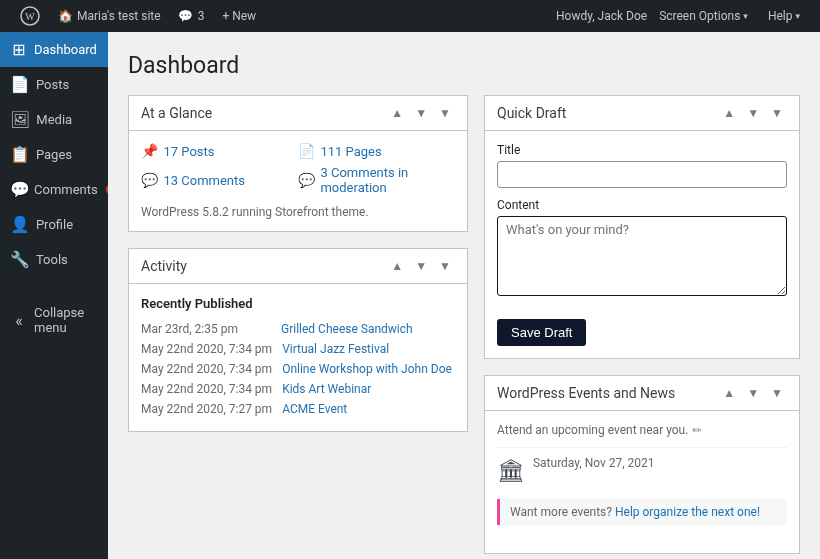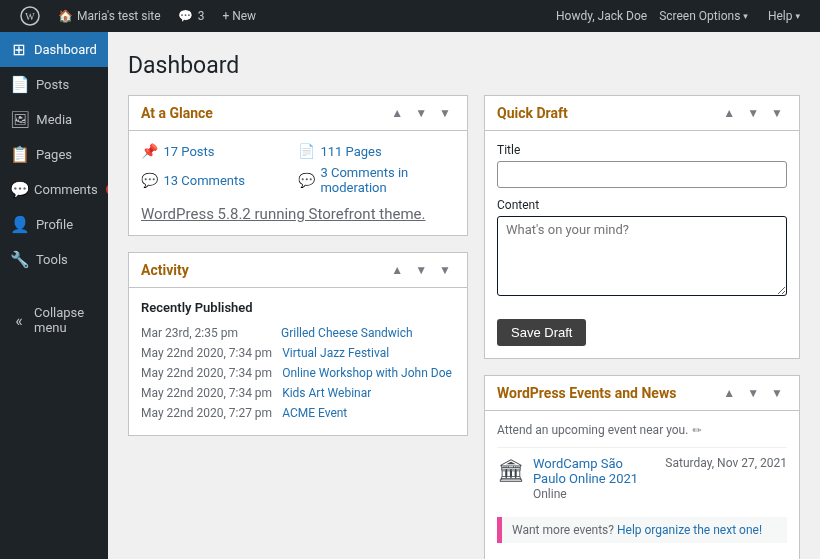--- a/index.html
+++ b/index.html
@@ -74,52 +74,52 @@
       background: #fff;
       border: 1px solid #c3c4c7;
       border-top: 1px solid #c3c4c7;
     }
     .widget-header {
       display: flex; align-items: center; justify-content: space-between;
       padding: 8px 12px;
       background: #fff;
       border-bottom: 1px solid #c3c4c7;
     }
-    .widget-title { font-size: 14px; font-weight: 700; color: #a16207; }
+    .widget-title { font-size: 14px; font-weight: 400; color: #404040; }
     .widget-controls { display: flex; gap: 4px; }
     .widget-ctrl { background: none; border: none; cursor: pointer; color: #787c82; font-size: 12px; padding: 2px 4px; }
     .widget-body { padding: 12px; }
 
     
     .glance-grid { display: grid; grid-template-columns: 1fr 1fr; gap: 6px 0; margin-bottom: 10px; }
     .glance-item { display: flex; align-items: center; gap: 5px; }
     .glance-icon { font-size: 14px; color: #646970; }
     .glance-link { color: #2271b1; text-decoration: none; font-size: 13px; }
-    .glance-info { font-size: 15px; color: #646970; margin-top: 6px; text-decoration: underline; }
+    .glance-info { font-size: 12px; color: #646970; margin-top: 6px; }
 
     
     .activity-subtitle { font-size: 13px; font-weight: 600; color: #1d2327; margin-bottom: 8px; }
     .activity-row { display: flex; gap: 10px; padding: 3px 0; font-size: 12px; }
     .activity-date { color: #646970; min-width: 130px; }
     .activity-link { color: #2271b1; text-decoration: none; }
 
     
     .form-label { font-size: 12px; color: #1d2327; margin-bottom: 4px; display: block; }
     .form-input {
       width: 100%; border: 1px solid #8c8f94; border-radius: 3px;
       padding: 5px 8px; font-size: 13px; color: #3c434a; outline: none;
       font-family: inherit;
     }
     .form-textarea {
       width: 100%; border: 1px solid #0f172a; border-radius: 3px;
       padding: 5px 8px; font-size: 13px; color: #3c434a; outline: none;
       resize: vertical; min-height: 80px; font-family: inherit;
     }
     .save-draft-btn {
-      background: #404040; color: #fff; border: none; border-radius: 3px;
+      background: #0f172a; color: #fff; border: none; border-radius: 3px;
       padding: 6px 14px; font-size: 13px; cursor: pointer; margin-top: 10px;
     }
     .field-group { margin-bottom: 10px; }
 
     
     .events-intro { font-size: 12px; color: #646970; margin-bottom: 10px; display: flex; align-items: center; gap: 0; }
     .event-item {
       display: flex; align-items: flex-start; gap: 8px;
       padding: 8px 0;
       border-top: 1px solid #f0f0f1;
@@ -127,21 +127,21 @@
     .event-icon { font-size: 22px; margin-top: 2px; }
     .event-details { flex: 1; }
     .event-name { color: #2271b1; text-decoration: none; font-size: 13px; display: block; }
     .event-sublabel { font-size: 12px; color: #646970; }
     .event-date { font-size: 12px; color: #646970; white-space: nowrap; }
     .news-list { padding: 8px 0 0; }
 
     
     .events-highlight {
       background: #f6f7f7;
-      border-left: 5px solid #ec4899;
+      border-left: 3px solid #ec4899;
       padding: 6px 10px;
       font-size: 12px;
       color: #646970;
       margin: 8px 0;
     }
     .events-highlight a { color: #2271b1; text-decoration: none; }
 
     
     .pencil-icon { color: #646970; font-size: 11px; cursor: pointer; margin-left: 4px; }
   </style>
@@ -328,24 +328,20 @@
           </div>
         </div>
         <div class="widget-body">
           <div class="events-intro">
             <span>Attend an upcoming event near you.</span>
             <span class="pencil-icon">✏</span>
           </div>
 
           <div class="event-item">
             <span class="event-icon">🏛</span>
-            <div class="event-details">
-              <a class="event-name">WordCamp São Paulo Online 2021</a>
-              <span class="event-sublabel">Online</span>
-            </div>
             <span class="event-date">Saturday, Nov 27, 2021</span>
           </div>
 
           <div class="events-highlight">
             <span>Want more events?</span>
             <a href="#">Help organize the next one!</a>
           </div>
 
           <div class="news-list" id="news-list"></div>
 

